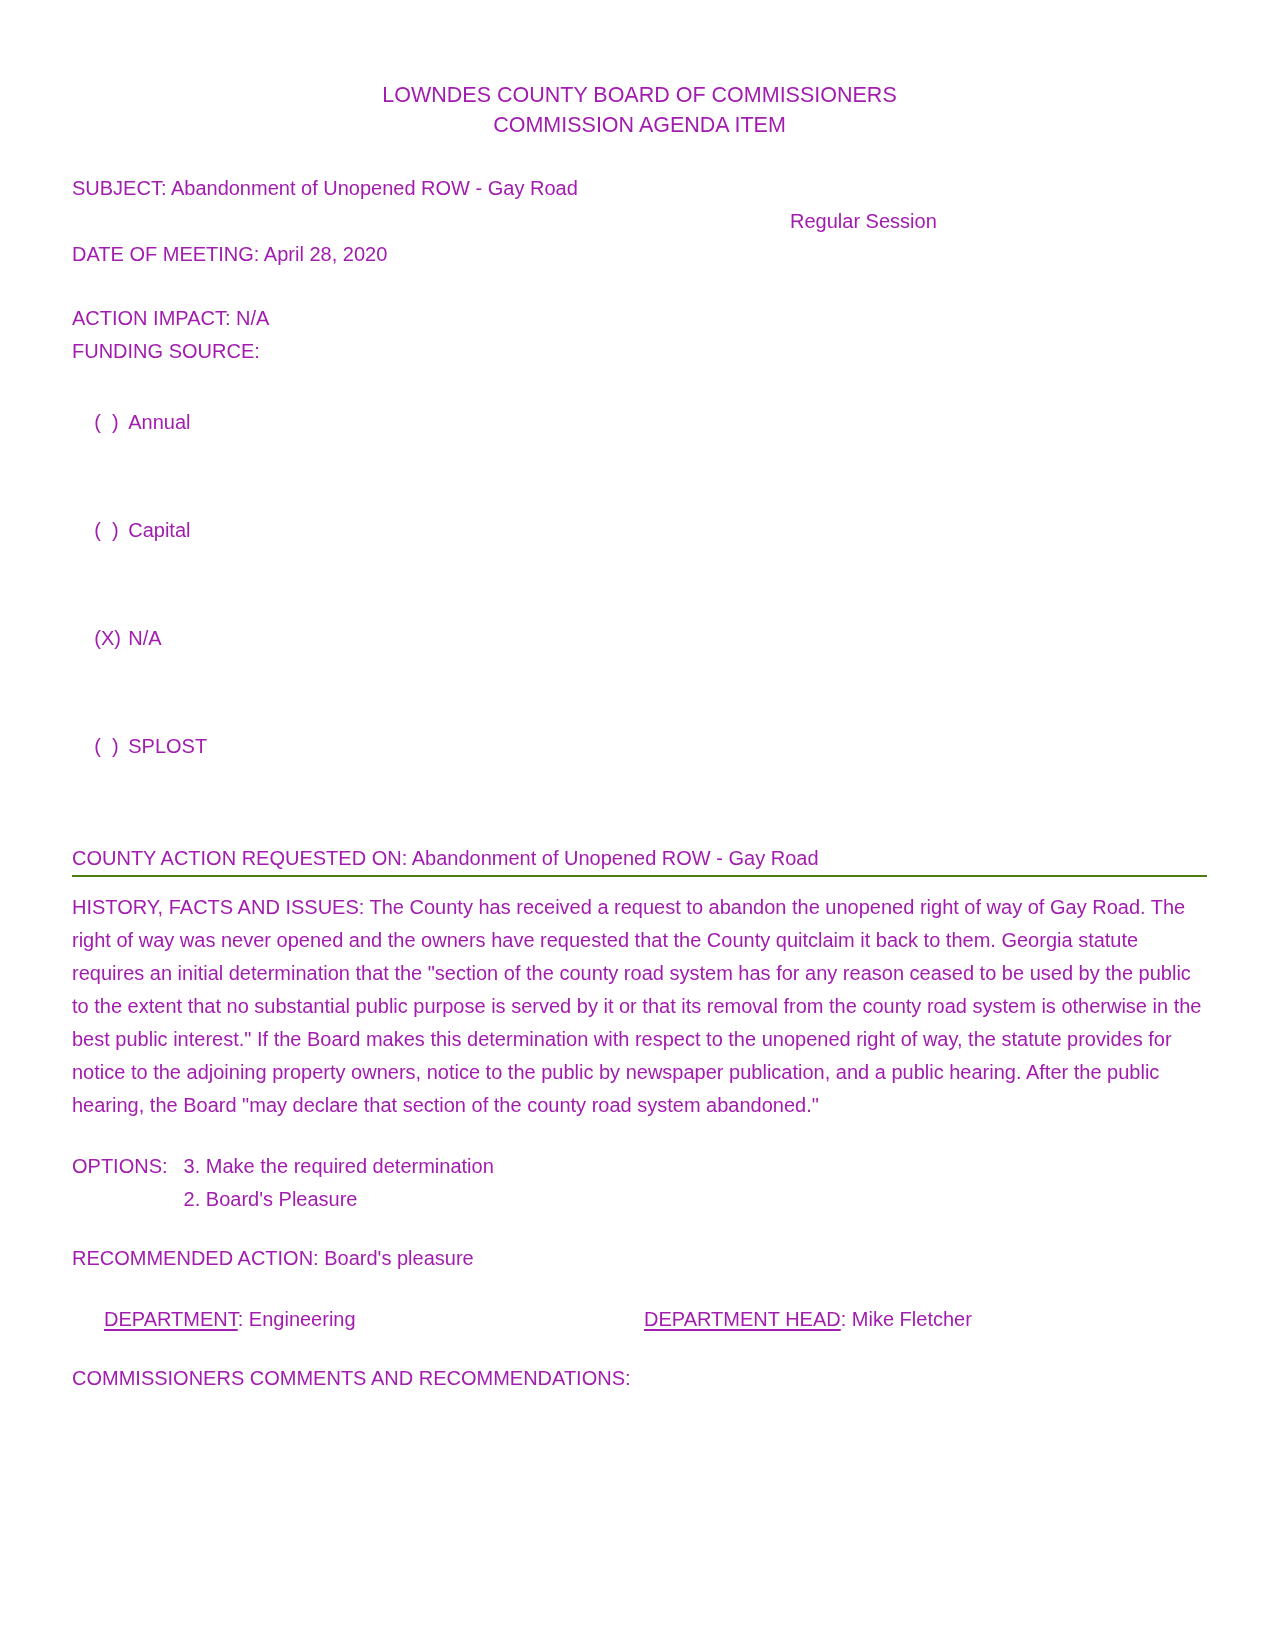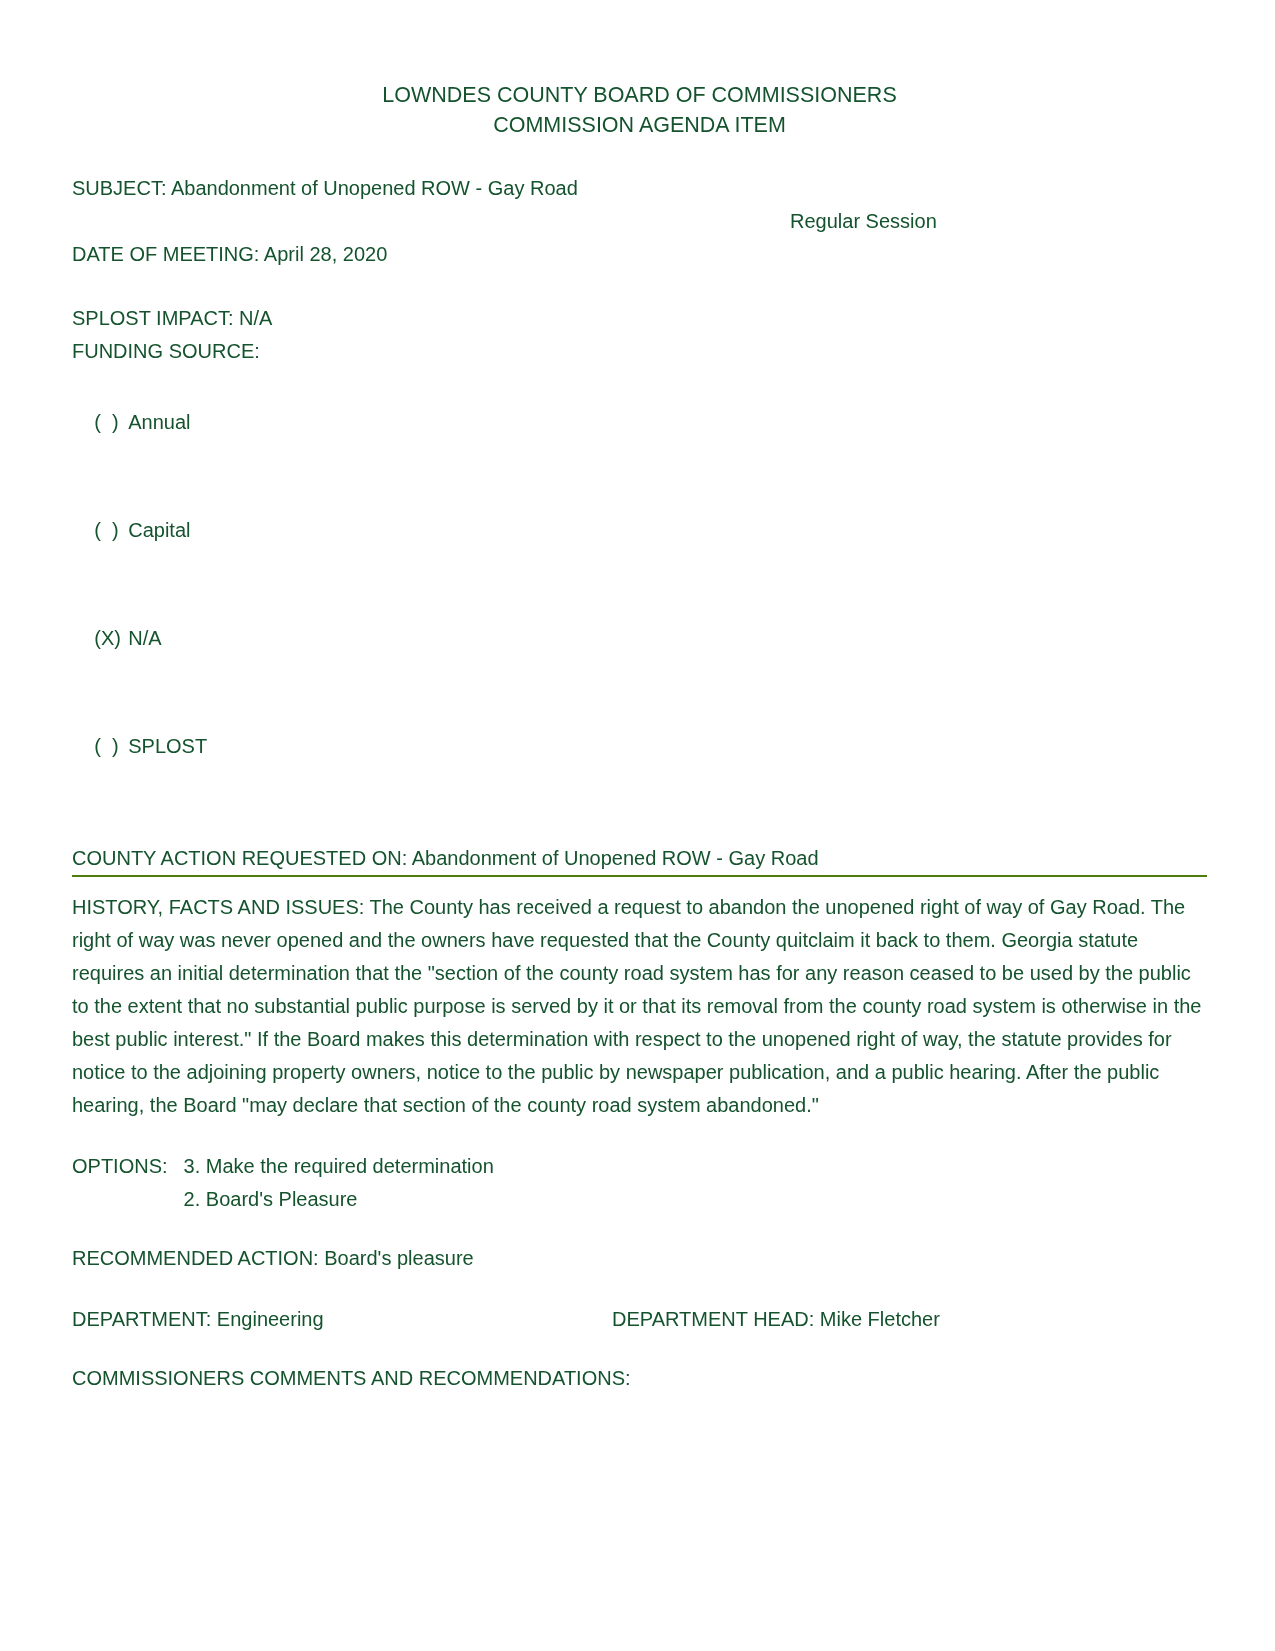--- a/index.html
+++ b/index.html
@@ -6,21 +6,21 @@
       margin: 0;
       padding: 0;
       background: #ffffff;
     }
     .page {
       position: relative;
       width: 1275px;
       height: 1651px;
       margin: 0 auto;
       background: #ffffff;
-      color: #14532d;
+      color: #a21caf;
       font-family: "Liberation Sans", "DejaVu Sans", sans-serif;
       font-size: 20px;
       box-sizing: border-box;
       padding: 80px 68px 0 72px;
       overflow: hidden;
     }
     .doc-header {
       text-align: center;
       font-size: 21.5px;
       line-height: 30px;
@@ -57,42 +57,44 @@
     }
     .options-items div { line-height: 33px; }
     .recommended-line { margin-top: 26px; line-height: 33px; }
     .dept-row {
       margin-top: 28px;
       display: flex;
       line-height: 33px;
     }
     .dept-col-left { width: 540px; flex: 0 0 540px; }
     .uline {
+      text-decoration: underline;
       text-underline-offset: 3px;
       text-decoration-thickness: 1.5px;
+      margin-left: 32px;
     }
     .admin-line { margin-top: 26px; line-height: 33px; }
   </style>
 </head>
 <body>
 
 <div class="page">
 
   <div class="doc-header">
     <div>LOWNDES COUNTY BOARD OF COMMISSIONERS</div>
     <div>COMMISSION AGENDA ITEM</div>
   </div>
 
   <div class="meta-line subject-line">SUBJECT: Abandonment of Unopened ROW - Gay Road</div>
 
   <div class="meta-line session-line">Regular Session</div>
 
   <div class="meta-line">DATE OF MEETING: April 28, 2020</div>
 
-  <div class="meta-line budget-line">SPLOST IMPACT: N/A</div>
+  <div class="meta-line budget-line">ACTION IMPACT: N/A</div>
 
   <div class="meta-line">FUNDING SOURCE:</div>
 
   <div class="funding-item">
     <span class="mark">(  )</span><span>Annual</span>
   </div>
   <div class="funding-item">
     <span class="mark">(  )</span><span>Capital</span>
   </div>
   <div class="funding-item">

